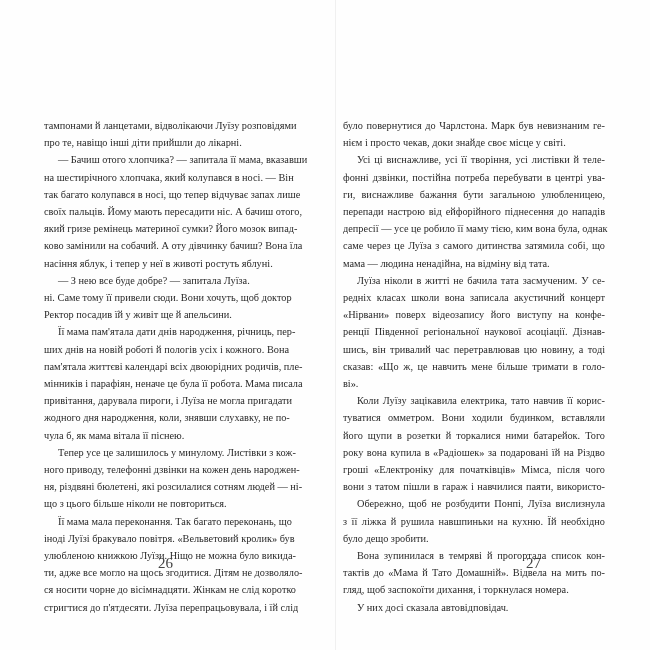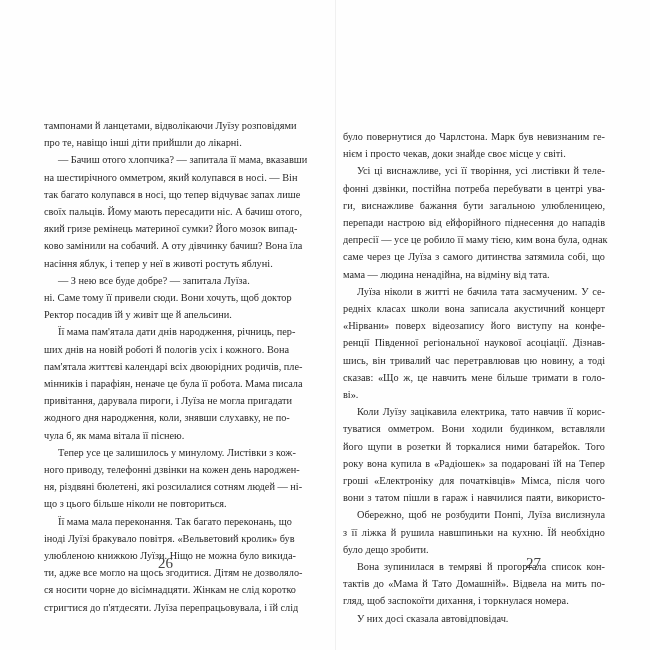--- a/index.html
+++ b/index.html
@@ -7,38 +7,38 @@
       width: 650px; height: 650px; background: #ffffff; position: relative; overflow: hidden;
       font-family: "DejaVu Serif", "Liberation Serif", serif; color: #2a2a2a;
     }
     .spread { position: absolute; left: 0; top: 0; width: 518px; height: 650px; }
     .page { position: absolute; top: 0; height: 650px; background: #fefefe; }
     .page.left { left: 0; width: 336px; }
     .page.right { left: 336px; width: 314px; }
     .spine { position: absolute; left: 335px; top: 0; width: 1px; height: 650px; background: #f0f0f0; }
     .text { position: absolute; top: 117px; font-size: 10.3px; line-height: 17.2px; text-align: justify; font-family: "Liberation Serif", serif; }
     .page.left .text { left: 44px; width: 245px; }
-    .page.right .text { left: 7px; width: 262px; margin-top: 11px; }
+    .page.right .text { left: 7px; width: 262px; }
     .line { display: block; white-space: nowrap; text-align-last: justify; }
     .line.last { text-align-last: left; }
     .line.indent { padding-left: 14px; }
     .folio { position: absolute; top: 555px; font-size: 15px; color: #444; font-family: "Liberation Serif", serif; }
     .page.left .folio { left: 158px; }
     .page.right .folio { left: 142px; margin-left: 48px; }
   </style>
 </head>
 <body>
 
 <div class="spread">
   <div class="page left">
     <div class="text">
         <span class="line">тампонами й ланцетами, відволікаючи Луїзу розповідями</span>
         <span class="line last">про те, навіщо інші діти прийшли до лікарні.</span>
         <span class="line indent">— Бачиш отого хлопчика? — запитала її мама, вказавши</span>
-        <span class="line">на шестирічного омметром, який колупався в носі. — Він</span>
+        <span class="line">на шестирічного хлопчака, який колупався в носі. — Він</span>
         <span class="line">так багато колупався в носі, що тепер відчуває запах лише</span>
         <span class="line">своїх пальців. Йому мають пересадити ніс. А бачиш отого,</span>
         <span class="line">який гризе ремінець материної сумки? Його мозок випад-</span>
         <span class="line">ково замінили на собачий. А оту дівчинку бачиш? Вона їла</span>
         <span class="line last">насіння яблук, і тепер у неї в животі ростуть яблуні.</span>
         <span class="line indent last">— З нею все буде добре? — запитала Луїза.</span>
         <span class="line">ні. Саме тому її привели сюди. Вони хочуть, щоб доктор</span>
         <span class="line last">Ректор посадив їй у живіт ще й апельсини.</span>
         <span class="line indent">Її мама пам'ятала дати днів народження, річниць, пер-</span>
         <span class="line">ших днів на новій роботі й пологів усіх і кожного. Вона</span>
@@ -75,21 +75,21 @@
         <span class="line indent">Луїза ніколи в житті не бачила тата засмученим. У се-</span>
         <span class="line">редніх класах школи вона записала акустичний концерт</span>
         <span class="line">«Нірвани» поверх відеозапису його виступу на конфе-</span>
         <span class="line">ренції Південної регіональної наукової асоціації. Дізнав-</span>
         <span class="line">шись, він тривалий час перетравлював цю новину, а тоді</span>
         <span class="line">сказав: «Що ж, це навчить мене більше тримати в голо-</span>
         <span class="line last">ві».</span>
         <span class="line indent">Коли Луїзу зацікавила електрика, тато навчив її корис-</span>
         <span class="line">туватися омметром. Вони ходили будинком, вставляли</span>
         <span class="line">його щупи в розетки й торкалися ними батарейок. Того</span>
-        <span class="line">року вона купила в «Радіошек» за подаровані їй на Тепер</span>
+        <span class="line">року вона купила в «Радіошек» за подаровані їй на Різдво</span>
         <span class="line">гроші «Електроніку для початківців» Мімса, після чого</span>
         <span class="line">вони з татом пішли в гараж і навчилися паяти, використо-</span>
         <span class="line indent">Обережно, щоб не розбудити Понпі, Луїза вислизнула</span>
         <span class="line">з її ліжка й рушила навшпиньки на кухню. Їй необхідно</span>
         <span class="line last">було дещо зробити.</span>
         <span class="line indent">Вона зупинилася в темряві й прогортала список кон-</span>
         <span class="line">тактів до «Мама й Тато Домашній». Відвела на мить по-</span>
         <span class="line last">гляд, щоб заспокоїти дихання, і торкнулася номера.</span>
         <span class="line indent last">У них досі сказала автовідповідач.</span>
       </div>

